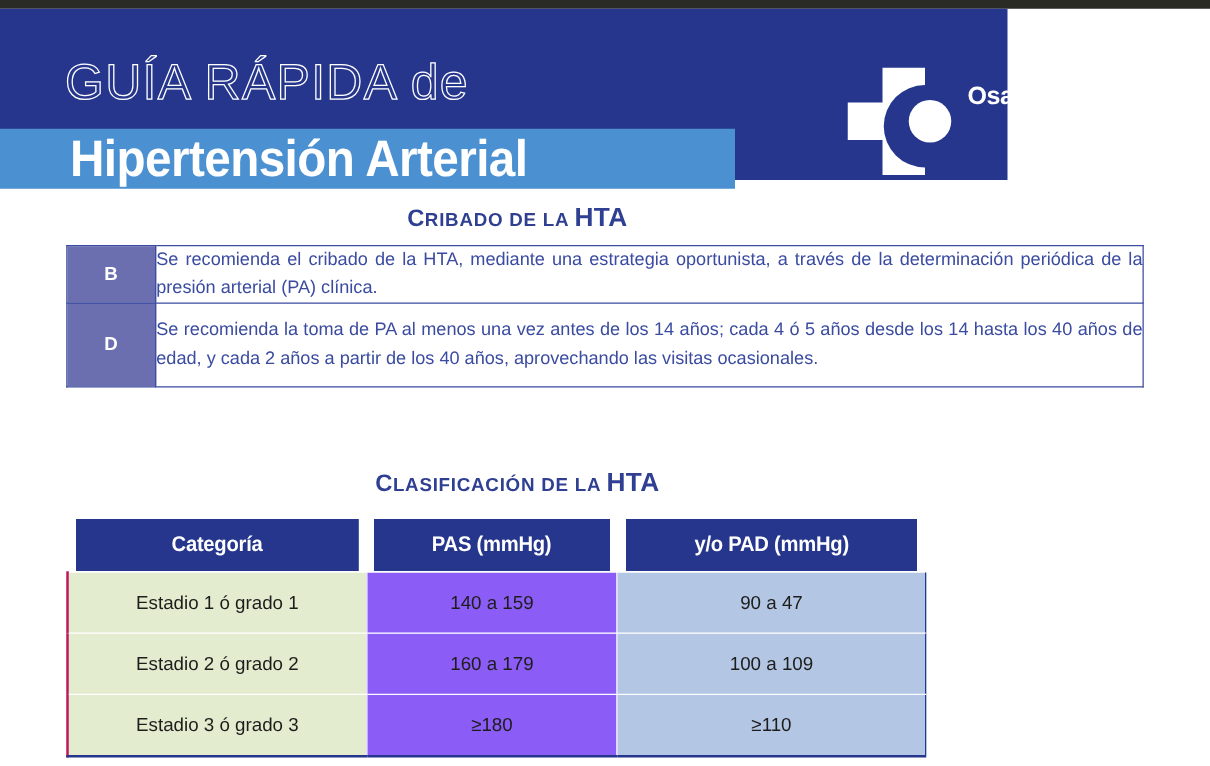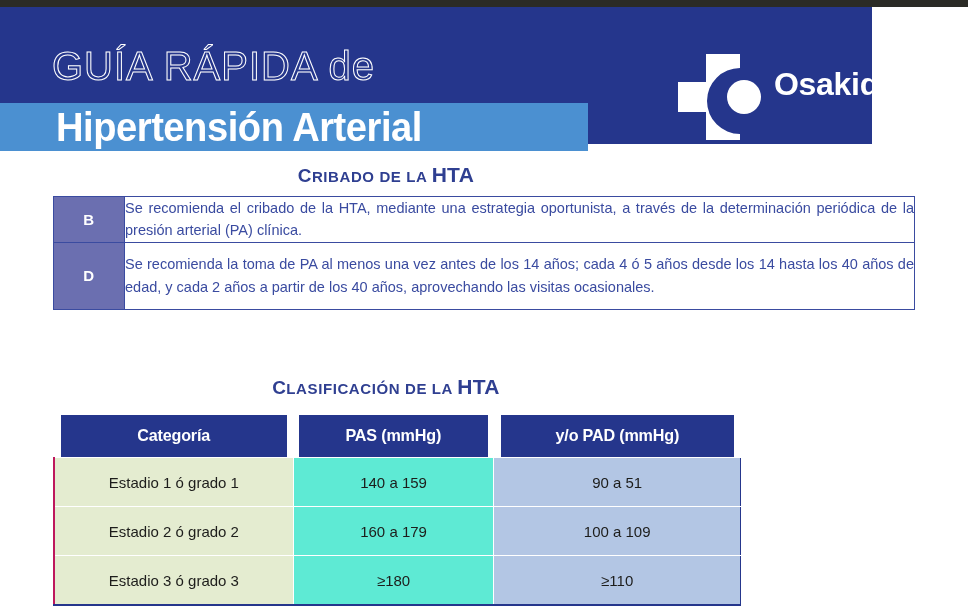--- a/index.html
+++ b/index.html
@@ -19,21 +19,21 @@
     position: absolute;
     left: 0; top: 0;
     width: 968px; height: 7px;
     background: #2b2b26;
   }
 
   
   .banner {
     position: absolute;
     left: 0; top: 7px;
-    width: 872px; height: 137px;
+    width: 806px; height: 137px;
     background: #25368c;
   }
   .title-outline {
     position: absolute;
     left: 52px; top: 39px;
     font-family: "Liberation Sans", sans-serif;
     font-size: 40px;
     font-weight: 300;
     letter-spacing: 1px;
     color: transparent;
@@ -70,36 +70,37 @@
   }
   .logo-mark {
     position: absolute;
     left: 0; top: 0;
     width: 88px; height: 86px;
   }
   .logo-word {
     position: absolute;
     left: 96px; top: 12px;
     font-family: "Liberation Sans", sans-serif;
-    font-size: 32px;
+    font-size: 20px;
     font-weight: bold;
     color: #ffffff;
     letter-spacing: -0.3px;
     white-space: nowrap;
   }
 
   
   .section-heading {
     position: absolute;
     width: 772px;
     text-align: center;
     color: #2f3f91;
     font-family: "Liberation Sans", sans-serif;
     font-weight: bold;
     white-space: nowrap;
+    padding-left: 28px;
   }
   .section-heading .sc-big {
     font-size: 19px;
     letter-spacing: 0.3px;
   }
   .section-heading .sc-small {
     font-size: 15px;
     letter-spacing: 0.6px;
   }
   .section-heading .sc-acr {
@@ -163,21 +164,21 @@
     height: 46px;
     text-align: center;
     font-size: 15px;
     color: #1d1d1b;
     border: 1px solid #ffffff;
   }
   .class-table th.col-cat, .class-table td.col-cat { width: 298px; }
   .class-table th.col-pas, .class-table td.col-pas { width: 250px; }
   .class-table th.col-pad, .class-table td.col-pad { width: 314px; }
   td.col-cat { background: #e4ecd0; }
-  td.col-pas { background: #5eead4; }
+  td.col-pas { background: #8b5cf6; }
   td.col-pad { background: #b3c6e4; }
   .class-table tbody tr:last-child td { border-bottom: 2px solid #25368c; }
   .class-table tbody td.col-cat { border-left: 2px solid #be185d; }
   .class-table tbody td.col-pad { border-right: 1px solid #25368c; }
 </style>
 </head>
 <body>
 
 <div class="top-strip"></div>
 
@@ -225,21 +226,21 @@
     <tr>
       <th class="col-cat">Categoría</th>
       <th class="col-pas">PAS (mmHg)</th>
       <th class="col-pad">y/o PAD (mmHg)</th>
     </tr>
   </thead>
   <tbody>
     <tr>
       <td class="col-cat">Estadio 1 ó grado 1</td>
       <td class="col-pas">140 a 159</td>
-      <td class="col-pad">90 a 51</td>
+      <td class="col-pad">90 a 47</td>
     </tr>
     <tr>
       <td class="col-cat">Estadio 2 ó grado 2</td>
       <td class="col-pas">160 a 179</td>
       <td class="col-pad">100 a 109</td>
     </tr>
     <tr>
       <td class="col-cat">Estadio 3 ó grado 3</td>
       <td class="col-pas">≥180</td>
       <td class="col-pad">≥110</td>

